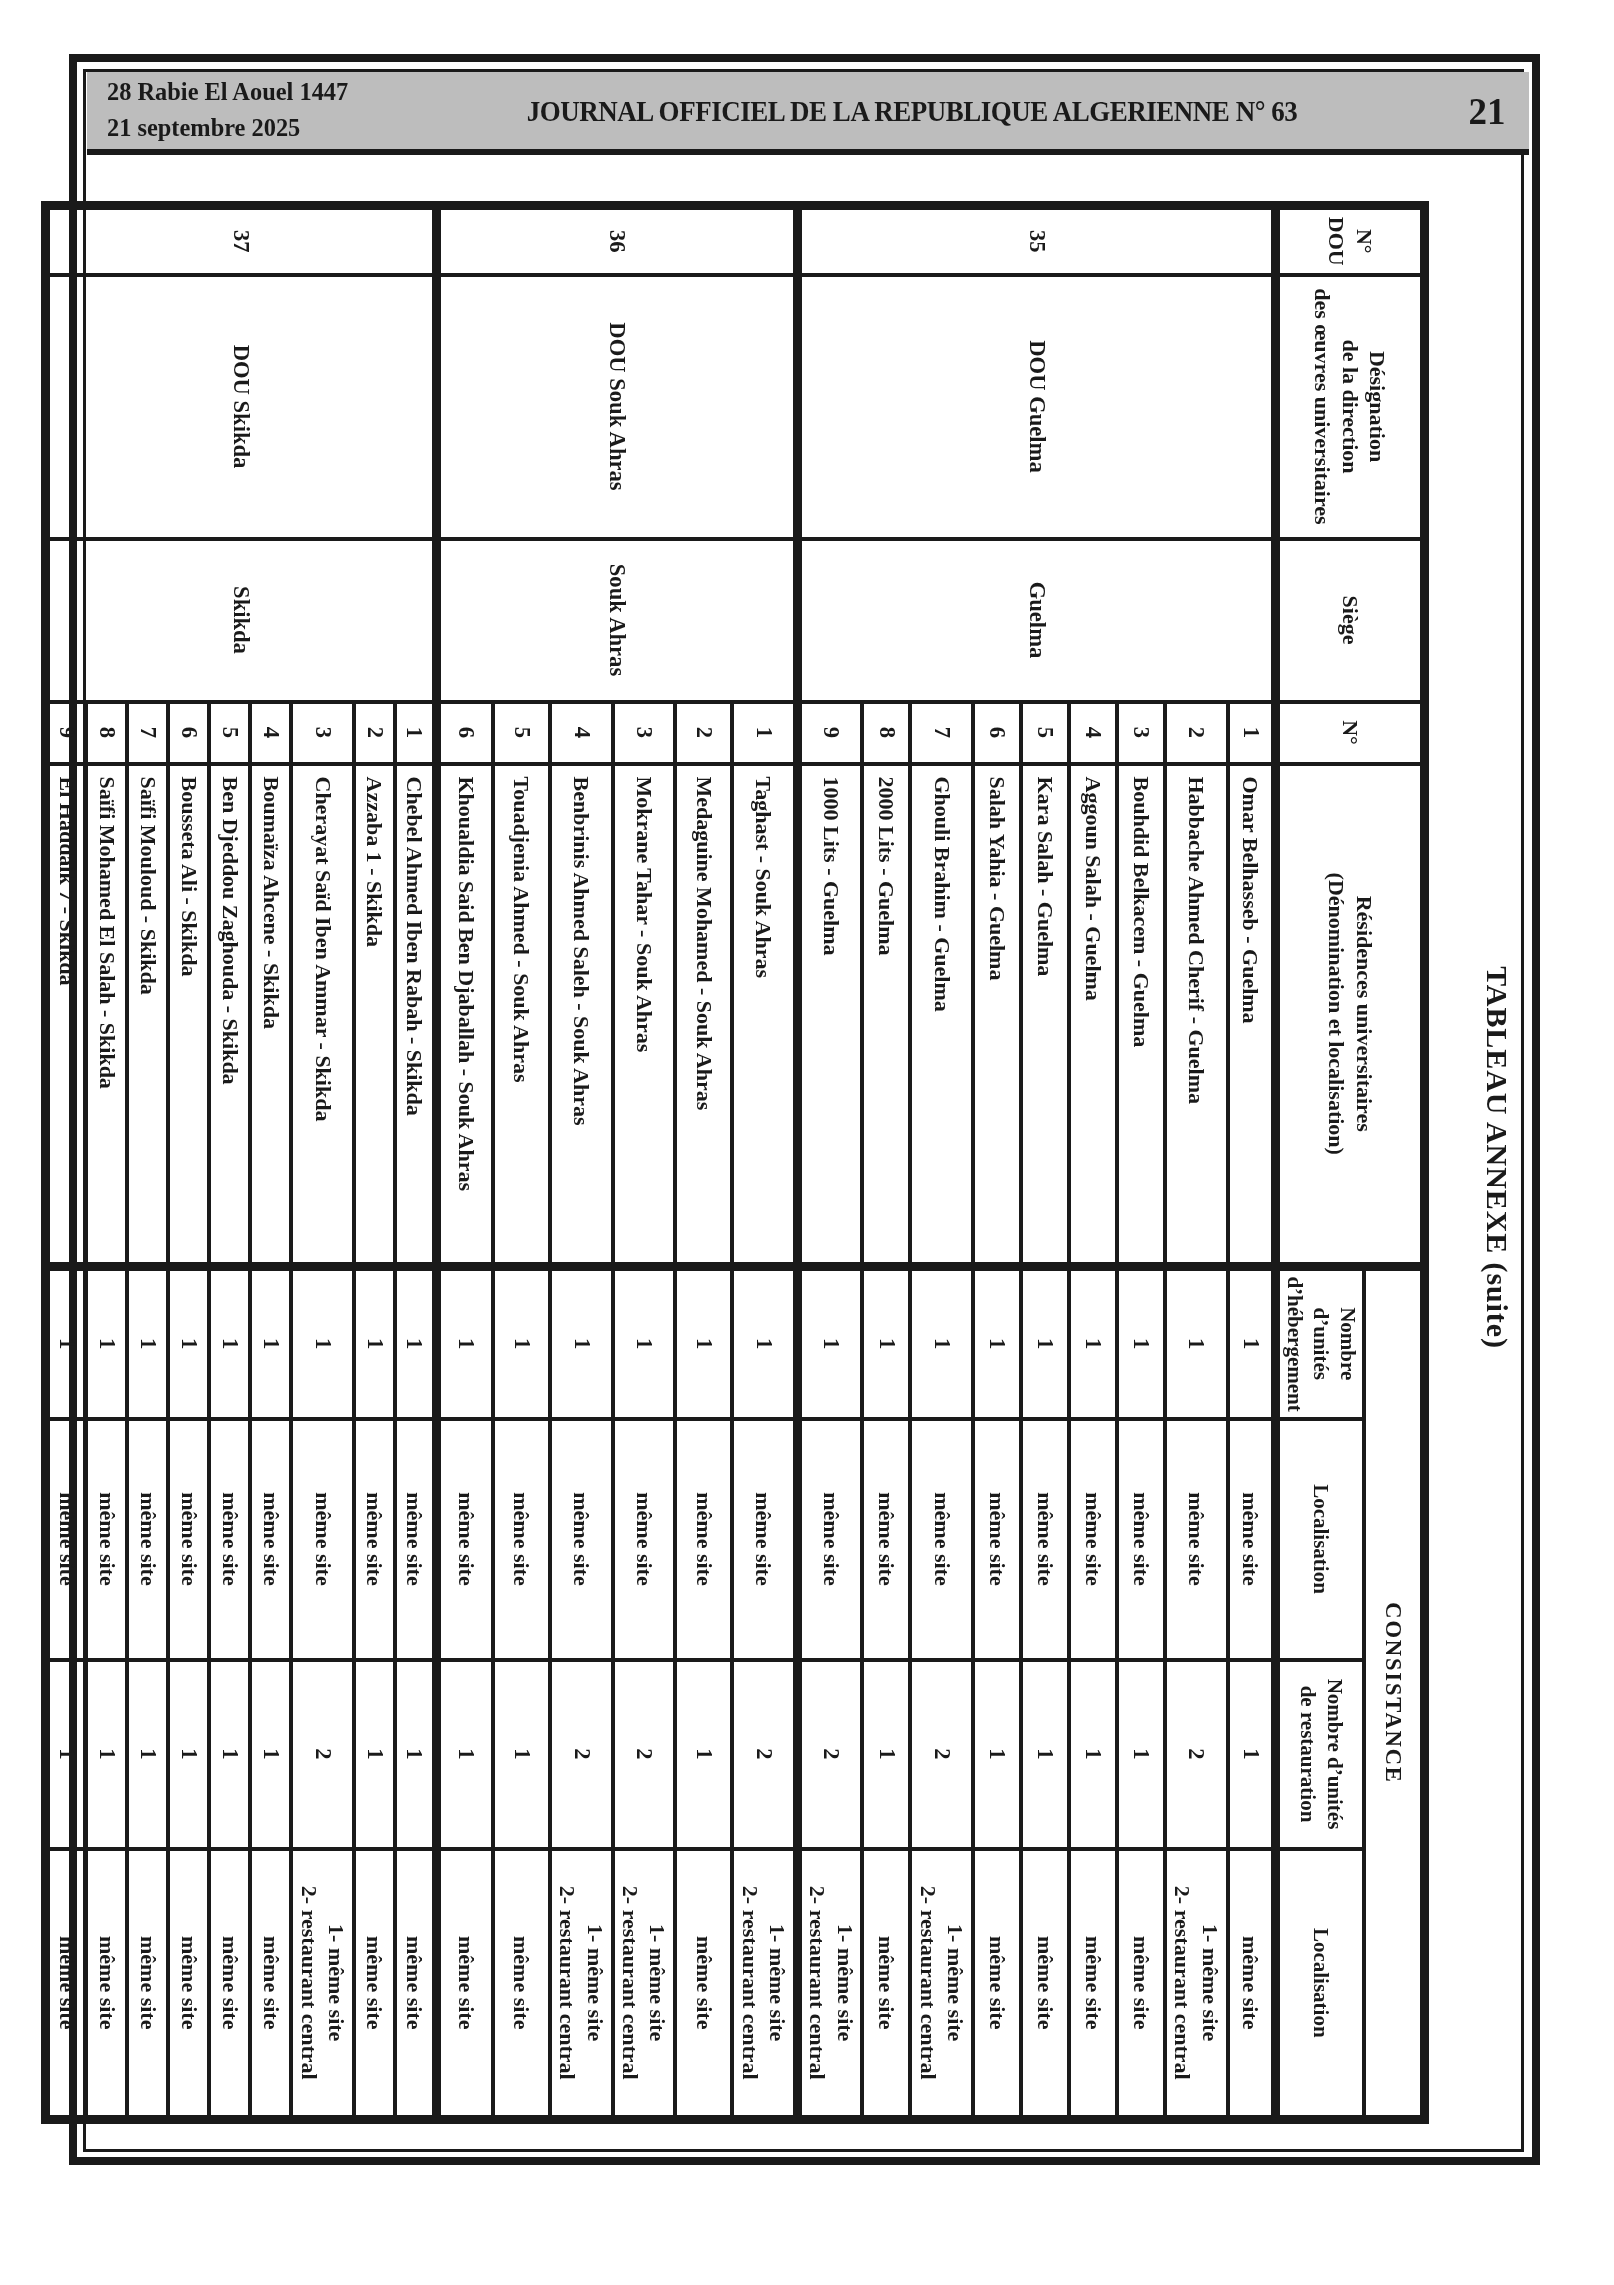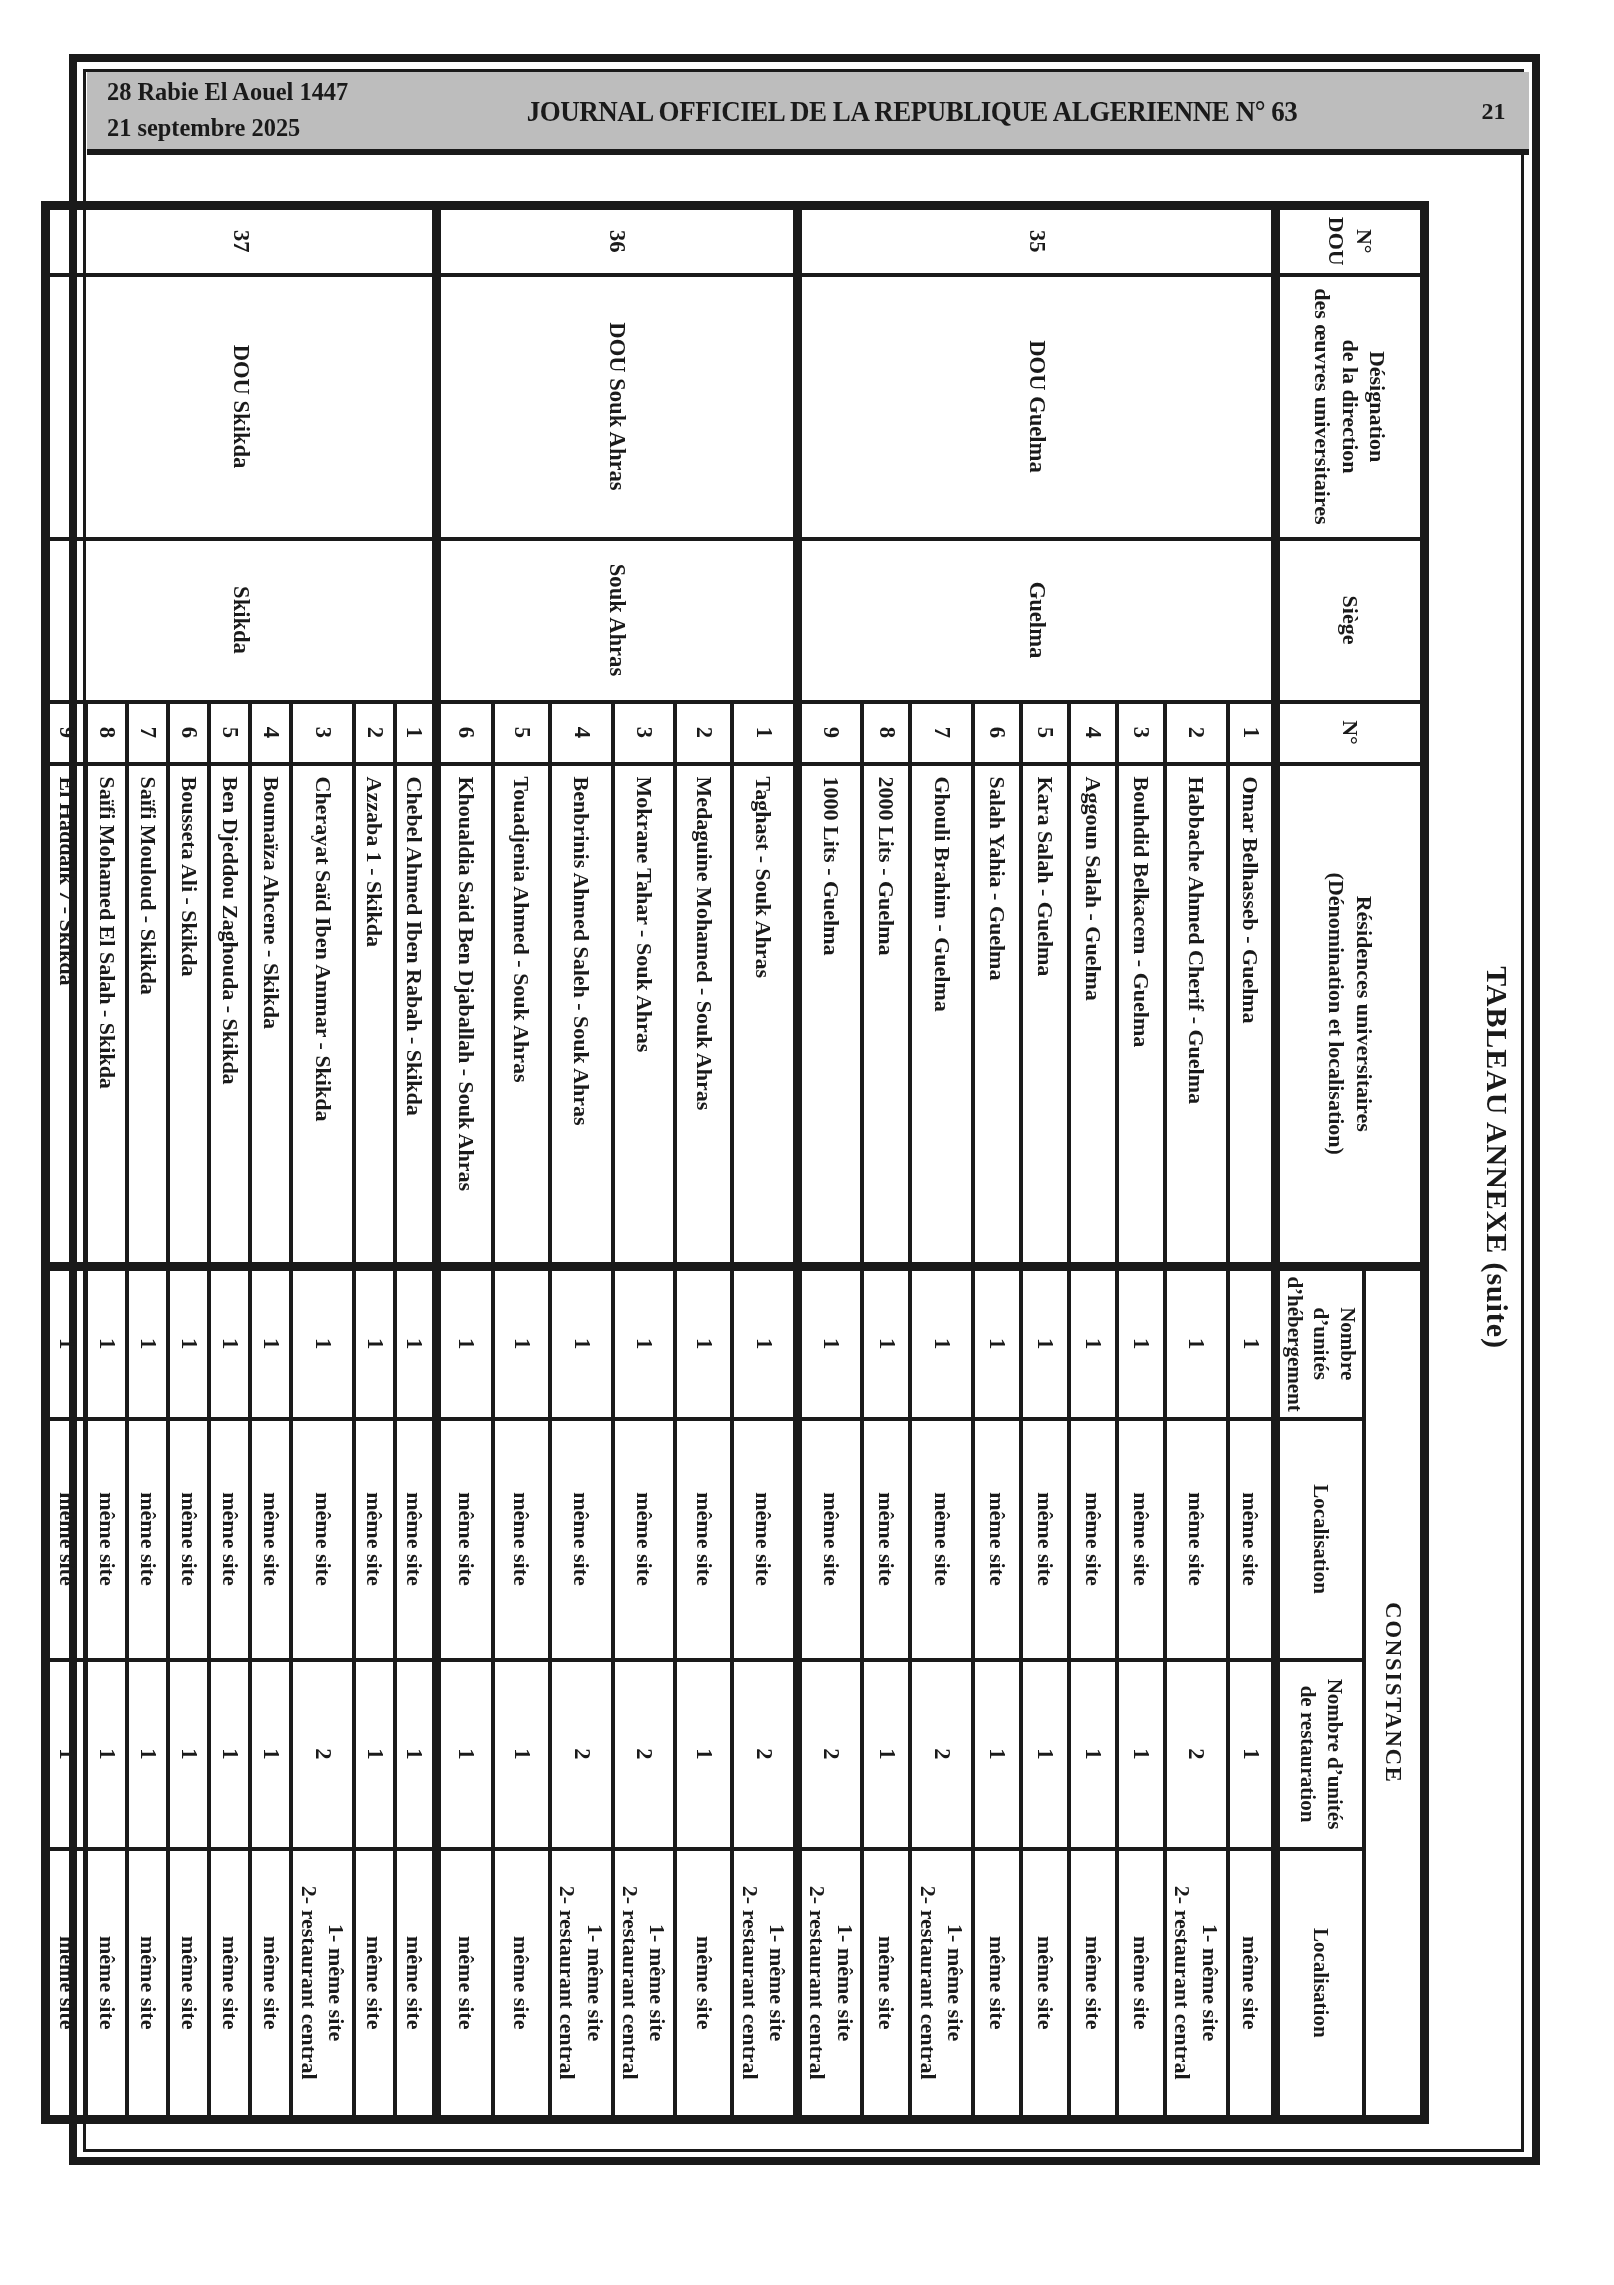--- a/index.html
+++ b/index.html
@@ -18,21 +18,21 @@
   .masthead{
     position:absolute;left:87px;top:72px;width:1442px;height:77px;
     background:var(--mast);border-bottom:6.3px solid var(--ink);
   }
   .mast-dates{position:absolute;left:20px;top:1.8px;font-weight:bold;font-size:24.4px;line-height:36px;white-space:pre-line;}
   .mast-title{
     position:absolute;left:271px;right:63px;top:50%;
     transform:translateY(-50%) scaleX(.93);
     text-align:center;font-weight:bold;font-size:29px;letter-spacing:-0.5px;white-space:nowrap;
   }
-  .mast-page{position:absolute;right:23.5px;top:50%;transform:translateY(-50%);font-weight:bold;font-size:24px;}
+  .mast-page{position:absolute;right:23.5px;top:50%;transform:translateY(-50%);font-weight:bold;font-size:37px;}
   
   .landscape{
     position:absolute;left:0;top:0;width:2006px;height:1447px;
     transform:translate(1529px,152px) rotate(90deg);
     transform-origin:0 0;
   }
   .table-title{
     position:absolute;left:49px;top:14.5px;width:1913px;text-align:center;
     font-weight:bold;font-size:30px;letter-spacing:0.9px;
   }

